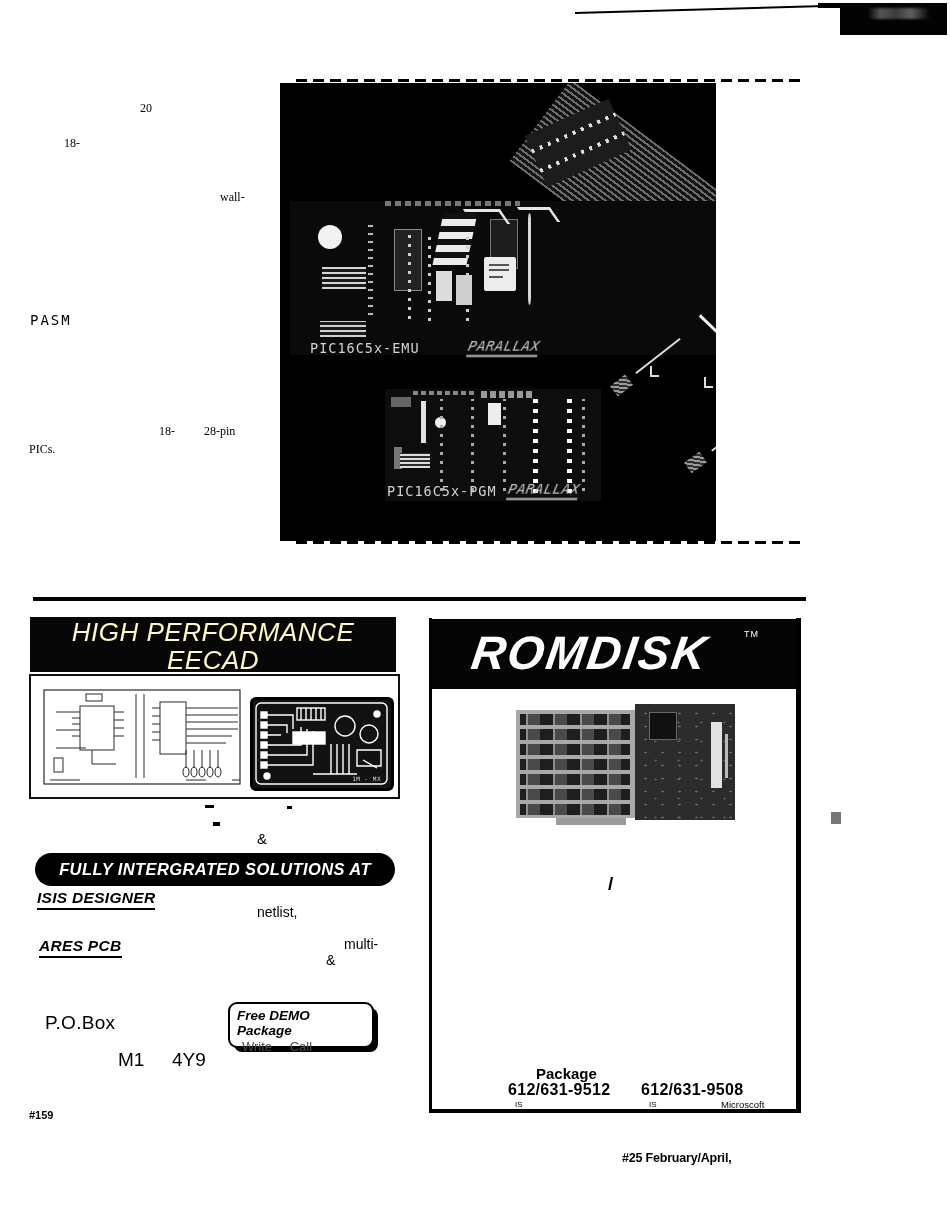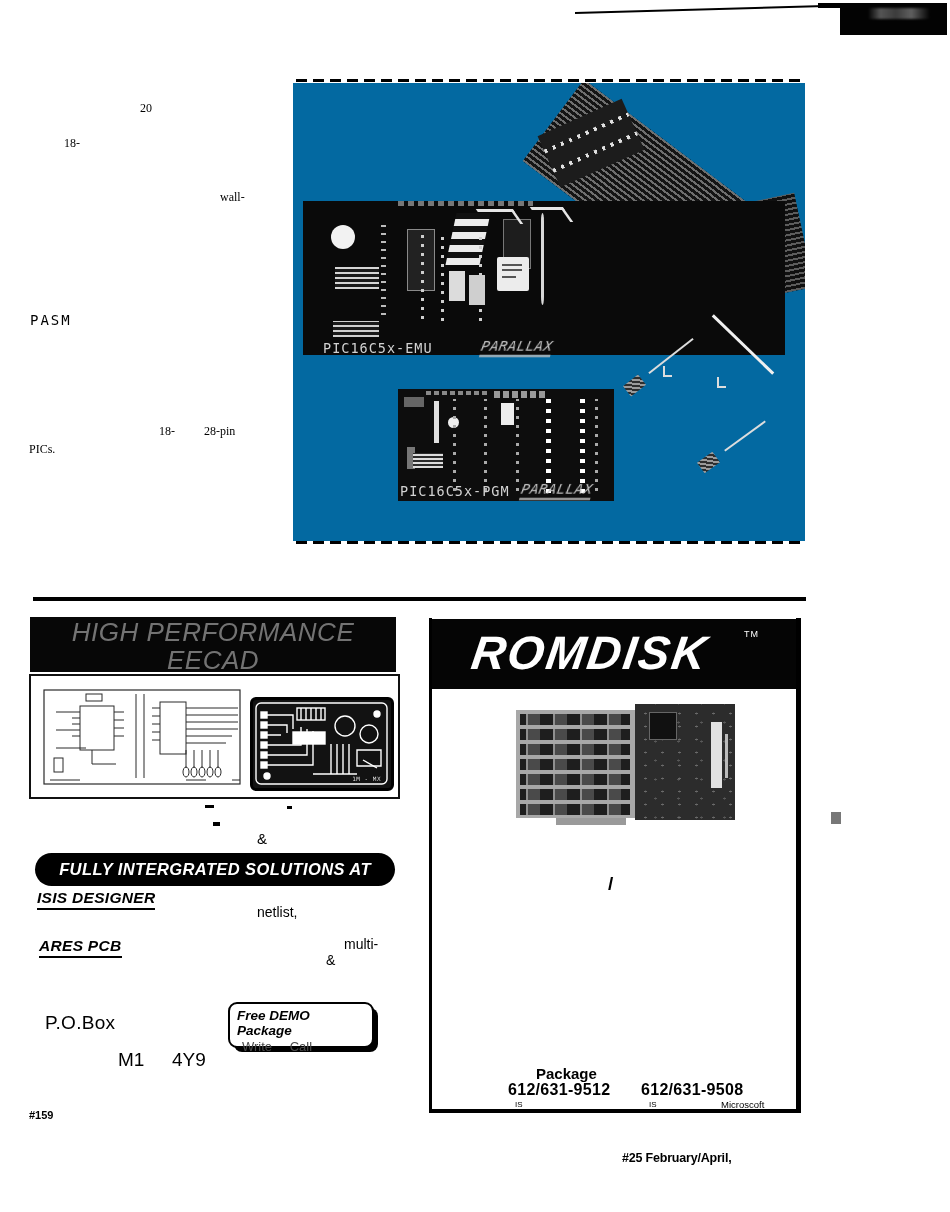--- a/index.html
+++ b/index.html
@@ -20,21 +20,21 @@
   .frag{font-size:12px;line-height:1;white-space:nowrap;}
   .f20{left:140px;top:102px;}
   .f18a{left:64px;top:137px;}
   .fwall{left:220px;top:191px;}
   .fpasm{left:30px;top:299px;font-family:"DejaVu Sans Mono",monospace;font-size:14px;letter-spacing:2px;margin-top:14px;}
   .f18b{left:159px;top:425px;}
   .f28{left:204px;top:425px;}
   .fpics{left:29px;top:443px;}
 
   
-  .photo{left:293px;top:83px;width:512px;height:458px;background:#0369a1;overflow:hidden;}
+  .photo{left:280px;top:83px;width:436px;height:458px;background:#000000;overflow:hidden;}
   .photo-dash-top{left:296px;top:79px;width:508px;height:3px;
        background:repeating-linear-gradient(90deg,#000 0 11px,transparent 11px 17px);}
   .photo-dash-bot{left:296px;top:541px;width:508px;height:3px;
        background:repeating-linear-gradient(90deg,#000 0 11px,transparent 11px 17px);}
   .photo *{position:absolute;}
   .idc-conn{left:252px;top:32px;width:92px;height:56px;transform:rotate(-24deg);
        background-color:#1c1c1c;
        background-image:repeating-linear-gradient(90deg,#e0e0e0 0 3px,transparent 3px 9px),
                         repeating-linear-gradient(90deg,#e0e0e0 0 3px,transparent 3px 9px);
        background-size:100% 4px,100% 4px;background-position:0 15px,0 36px;background-repeat:no-repeat;}
@@ -99,21 +99,21 @@
   .conn1{left:332px;top:296px;transform:rotate(-38deg);}
   .conn2{left:406px;top:373px;transform:rotate(-36deg);}
   .ltick{width:7px;height:9px;border-left:2px solid #ddd;border-bottom:2px solid #ddd;}
   .lt1{left:370px;top:283px;} .lt2{left:424px;top:294px;}
 
   
   .rule{left:33px;top:597px;width:773px;height:4px;background:#000;}
 
   
   .sans{font-family:"Liberation Sans",sans-serif;}
-  .eecad-banner{left:30px;top:617px;width:366px;height:55px;background:#070707;color:#737373;
+  .eecad-banner{left:30px;top:617px;width:366px;height:55px;background:#070707;color:#fef9c3;
        text-align:center;font-family:"Liberation Sans",sans-serif;font-style:italic;}
   .eecad-h1{display:block;font-size:26px;line-height:28px;margin-top:1px;letter-spacing:.5px;}
   .eecad-h2{display:block;font-size:18.5px;line-height:21px;}
   .eecad-panel{left:29px;top:674px;width:367px;height:121px;border:2px solid #111;background:#fff;}
   .schematic{position:absolute;left:5px;top:4px;}
   .pcbimg{position:absolute;left:219px;top:21px;width:144px;height:94px;background:#121212;
        border:3px solid #000;border-radius:6px;box-sizing:border-box;}
   .pcb-label{position:absolute;right:10px;bottom:6px;font-family:"DejaVu Sans Mono",monospace;
        font-size:6px;color:#ddd;letter-spacing:.5px;}
   .dashmark{background:#000;}

